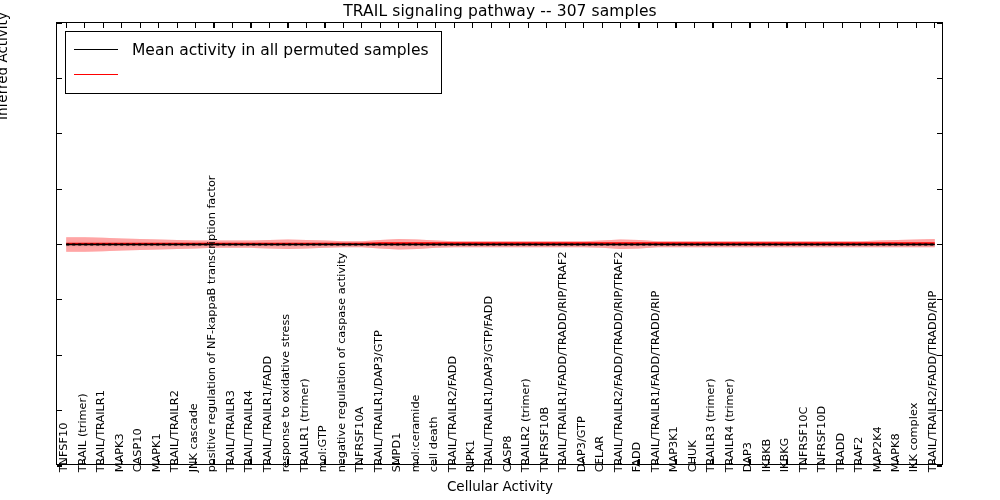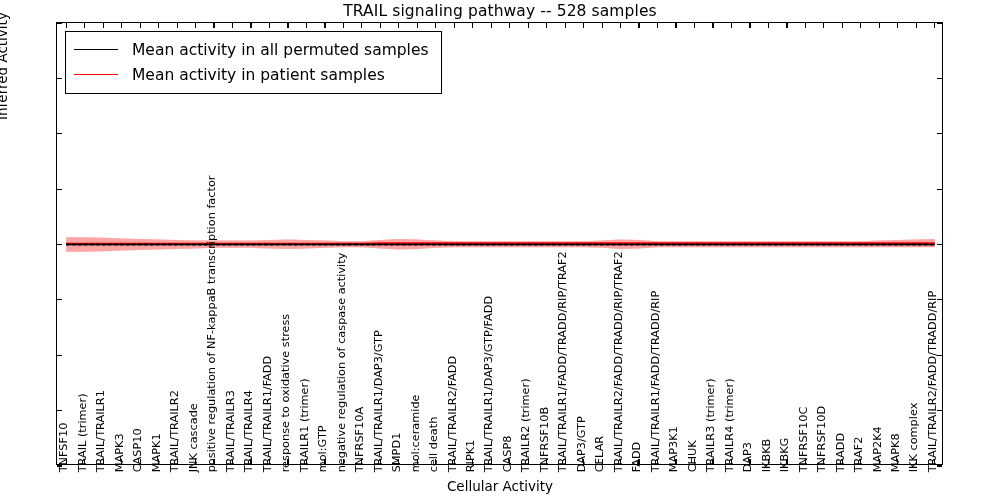--- a/index.html
+++ b/index.html
@@ -39,21 +39,21 @@
   .legend-row{display:flex;align-items:center;height:25px;}
   .legend-swatch{width:44px;height:0;border-top:1.6px solid #000;margin-right:14px;}
   .legend-swatch.red{border-top-color:#ff0000;}
   .legend-text{font-size:15.5px;white-space:nowrap;}
 </style>
 </head>
 <body>
 
 <div id="figure">
 
-  <div id="chart-title">TRAIL signaling pathway -- 528 samples</div>
+  <div id="chart-title">TRAIL signaling pathway -- 307 samples</div>
 
   <div id="ylabel-wrap">
     <div id="ylabel">Inferred Activity</div>
   </div>
 
   <div id="plot-area">
     <svg id="series-svg" viewBox="0 0 887 443" preserveAspectRatio="none">
         <path d="M 9.239583333333334 218.73125000000002 L 27.71875 218.73125000000002 L 46.197916666666664 218.73125000000002 L 64.67708333333333 218.73125000000002 L 83.15625 218.73125000000002 L 101.63541666666667 219.285 L 120.11458333333333 219.285 L 138.59375 219.285 L 157.07291666666666 219.285 L 175.55208333333334 219.285 L 194.03125 219.285 L 212.51041666666666 219.285 L 230.98958333333334 219.285 L 249.46875 219.285 L 267.9479166666667 219.285 L 286.4270833333333 219.285 L 304.90625 219.285 L 323.3854166666667 219.285 L 341.8645833333333 219.285 L 360.34375 219.285 L 378.8229166666667 219.285 L 397.3020833333333 219.285 L 415.78125 219.285 L 434.2604166666667 219.285 L 452.7395833333333 219.285 L 471.21875 219.285 L 489.6979166666667 219.285 L 508.1770833333333 219.285 L 526.65625 219.285 L 545.1354166666666 219.285 L 563.6145833333334 219.285 L 582.09375 219.285 L 600.5729166666666 219.285 L 619.0520833333334 219.285 L 637.53125 219.285 L 656.0104166666666 219.285 L 674.4895833333334 219.285 L 692.96875 219.285 L 711.4479166666666 219.285 L 729.9270833333334 219.285 L 748.40625 219.285 L 766.8854166666666 219.285 L 785.3645833333334 219.285 L 803.84375 219.285 L 822.3229166666666 219.285 L 840.8020833333334 219.285 L 859.28125 219.285 L 877.7604166666666 219.285 L 877.7604166666666 223.715 L 859.28125 223.715 L 840.8020833333334 223.715 L 822.3229166666666 223.715 L 803.84375 223.715 L 785.3645833333334 223.715 L 766.8854166666666 223.715 L 748.40625 223.715 L 729.9270833333334 223.715 L 711.4479166666666 223.715 L 692.96875 223.715 L 674.4895833333334 223.715 L 656.0104166666666 223.715 L 637.53125 223.715 L 619.0520833333334 223.715 L 600.5729166666666 223.715 L 582.09375 223.715 L 563.6145833333334 223.715 L 545.1354166666666 223.715 L 526.65625 223.715 L 508.1770833333333 223.715 L 489.6979166666667 223.715 L 471.21875 223.715 L 452.7395833333333 223.715 L 434.2604166666667 223.715 L 415.78125 223.715 L 397.3020833333333 223.715 L 378.8229166666667 223.715 L 360.34375 223.715 L 341.8645833333333 223.715 L 323.3854166666667 223.715 L 304.90625 223.715 L 286.4270833333333 223.715 L 267.9479166666667 223.715 L 249.46875 223.715 L 230.98958333333334 223.715 L 212.51041666666666 223.715 L 194.03125 223.715 L 175.55208333333334 223.715 L 157.07291666666666 223.715 L 138.59375 223.715 L 120.11458333333333 223.715 L 101.63541666666667 223.715 L 83.15625 224.26874999999998 L 64.67708333333333 224.26874999999998 L 46.197916666666664 224.26874999999998 L 27.71875 224.26874999999998 L 9.239583333333334 224.26874999999998 Z" fill="#cccccc" fill-opacity="0.85" stroke="none"></path>
         <path d="M 9.239583333333334 214.30125 L 27.71875 214.30125 L 46.197916666666664 214.855 L 64.67708333333333 215.40875 L 83.15625 215.9625 L 101.63541666666667 216.51625 L 120.11458333333333 217.07 L 138.59375 217.62375 L 157.07291666666666 217.62375 L 175.55208333333334 217.62375 L 194.03125 217.62375 L 212.51041666666666 217.07 L 230.98958333333334 216.51625 L 249.46875 217.07 L 267.9479166666667 217.62375 L 286.4270833333333 218.1775 L 304.90625 218.1775 L 323.3854166666667 217.07 L 341.8645833333333 215.9625 L 360.34375 216.51625 L 378.8229166666667 217.62375 L 397.3020833333333 218.1775 L 415.78125 218.1775 L 434.2604166666667 218.1775 L 452.7395833333333 218.1775 L 471.21875 218.1775 L 489.6979166666667 218.1775 L 508.1770833333333 218.1775 L 526.65625 218.1775 L 545.1354166666666 217.62375 L 563.6145833333334 216.51625 L 582.09375 217.07 L 600.5729166666666 218.1775 L 619.0520833333334 218.1775 L 637.53125 218.1775 L 656.0104166666666 218.1775 L 674.4895833333334 218.1775 L 692.96875 218.1775 L 711.4479166666666 218.1775 L 729.9270833333334 218.1775 L 748.40625 218.1775 L 766.8854166666666 218.1775 L 785.3645833333334 218.1775 L 803.84375 218.1775 L 822.3229166666666 217.62375 L 840.8020833333334 217.07 L 859.28125 216.51625 L 877.7604166666666 215.9625 L 877.7604166666666 224.26874999999998 L 859.28125 224.26874999999998 L 840.8020833333334 224.26874999999998 L 822.3229166666666 224.26874999999998 L 803.84375 224.26874999999998 L 785.3645833333334 224.26874999999998 L 766.8854166666666 224.26874999999998 L 748.40625 224.26874999999998 L 729.9270833333334 224.26874999999998 L 711.4479166666666 224.26874999999998 L 692.96875 224.26874999999998 L 674.4895833333334 224.26874999999998 L 656.0104166666666 224.26874999999998 L 637.53125 224.26874999999998 L 619.0520833333334 224.26874999999998 L 600.5729166666666 224.26874999999998 L 582.09375 225.37625000000003 L 563.6145833333334 225.93 L 545.1354166666666 224.8225 L 526.65625 224.26874999999998 L 508.1770833333333 224.26874999999998 L 489.6979166666667 224.26874999999998 L 471.21875 224.26874999999998 L 452.7395833333333 224.26874999999998 L 434.2604166666667 224.26874999999998 L 415.78125 224.26874999999998 L 397.3020833333333 224.26874999999998 L 378.8229166666667 224.8225 L 360.34375 225.93 L 341.8645833333333 226.48375 L 323.3854166666667 225.37625000000003 L 304.90625 224.26874999999998 L 286.4270833333333 224.26874999999998 L 267.9479166666667 224.8225 L 249.46875 225.37625000000003 L 230.98958333333334 225.93 L 212.51041666666666 225.37625000000003 L 194.03125 224.8225 L 175.55208333333334 224.8225 L 157.07291666666666 224.8225 L 138.59375 225.37625000000003 L 120.11458333333333 225.93 L 101.63541666666667 226.48375 L 83.15625 227.0375 L 64.67708333333333 227.59125000000003 L 46.197916666666664 228.145 L 27.71875 228.69875 L 9.239583333333334 228.69875 Z" fill="#ff9999" fill-opacity="0.75" stroke="none"></path>
         <path d="M 9.239583333333334 214.30125 L 27.71875 214.30125 L 46.197916666666664 214.855 L 64.67708333333333 215.40875 L 83.15625 215.9625 L 101.63541666666667 216.51625 L 120.11458333333333 217.07 L 138.59375 217.62375 L 157.07291666666666 217.62375 L 175.55208333333334 217.62375 L 194.03125 217.62375 L 212.51041666666666 217.07 L 230.98958333333334 216.51625 L 249.46875 217.07 L 267.9479166666667 217.62375 L 286.4270833333333 218.1775 L 304.90625 218.1775 L 323.3854166666667 217.07 L 341.8645833333333 215.9625 L 360.34375 216.51625 L 378.8229166666667 217.62375 L 397.3020833333333 218.1775 L 415.78125 218.1775 L 434.2604166666667 218.1775 L 452.7395833333333 218.1775 L 471.21875 218.1775 L 489.6979166666667 218.1775 L 508.1770833333333 218.1775 L 526.65625 218.1775 L 545.1354166666666 217.62375 L 563.6145833333334 216.51625 L 582.09375 217.07 L 600.5729166666666 218.1775 L 619.0520833333334 218.1775 L 637.53125 218.1775 L 656.0104166666666 218.1775 L 674.4895833333334 218.1775 L 692.96875 218.1775 L 711.4479166666666 218.1775 L 729.9270833333334 218.1775 L 748.40625 218.1775 L 766.8854166666666 218.1775 L 785.3645833333334 218.1775 L 803.84375 218.1775 L 822.3229166666666 217.62375 L 840.8020833333334 217.07 L 859.28125 216.51625 L 877.7604166666666 215.9625 L 877.7604166666666 224.26874999999998 L 859.28125 224.26874999999998 L 840.8020833333334 224.26874999999998 L 822.3229166666666 224.26874999999998 L 803.84375 224.26874999999998 L 785.3645833333334 224.26874999999998 L 766.8854166666666 224.26874999999998 L 748.40625 224.26874999999998 L 729.9270833333334 224.26874999999998 L 711.4479166666666 224.26874999999998 L 692.96875 224.26874999999998 L 674.4895833333334 224.26874999999998 L 656.0104166666666 224.26874999999998 L 637.53125 224.26874999999998 L 619.0520833333334 224.26874999999998 L 600.5729166666666 224.26874999999998 L 582.09375 225.37625000000003 L 563.6145833333334 225.93 L 545.1354166666666 224.8225 L 526.65625 224.26874999999998 L 508.1770833333333 224.26874999999998 L 489.6979166666667 224.26874999999998 L 471.21875 224.26874999999998 L 452.7395833333333 224.26874999999998 L 434.2604166666667 224.26874999999998 L 415.78125 224.26874999999998 L 397.3020833333333 224.26874999999998 L 378.8229166666667 224.8225 L 360.34375 225.93 L 341.8645833333333 226.48375 L 323.3854166666667 225.37625000000003 L 304.90625 224.26874999999998 L 286.4270833333333 224.26874999999998 L 267.9479166666667 224.8225 L 249.46875 225.37625000000003 L 230.98958333333334 225.93 L 212.51041666666666 225.37625000000003 L 194.03125 224.8225 L 175.55208333333334 224.8225 L 157.07291666666666 224.8225 L 138.59375 225.37625000000003 L 120.11458333333333 225.93 L 101.63541666666667 226.48375 L 83.15625 227.0375 L 64.67708333333333 227.59125000000003 L 46.197916666666664 228.145 L 27.71875 228.69875 L 9.239583333333334 228.69875 Z" fill="#ff9999" fill-opacity="0.55" stroke="none"></path>
@@ -178,21 +178,20 @@
         <div class="xtickmark t" style="left: 877.16px;"></div>
       </div>
 
     <div id="legend">
       <div class="legend-row">
         <span class="legend-swatch"></span>
         <span class="legend-text">Mean activity in all permuted samples</span>
       </div>
       <div class="legend-row">
         <span class="legend-swatch red"></span>
-        <span class="legend-text">Mean activity in patient samples</span>
       </div>
     </div>
   </div>
 
   <div id="ytick-layer"></div>
   <div id="xlab-layer">
       <div class="xlab" style="left: 69.4396px; top: 461px;">TNFSF10</div>
       <div class="xlab" style="left: 87.9188px; top: 461px;">TRAIL (trimer)</div>
       <div class="xlab" style="left: 106.398px; top: 461px;">TRAIL/TRAILR1</div>
       <div class="xlab" style="left: 124.877px; top: 461px;">MAPK3</div>

